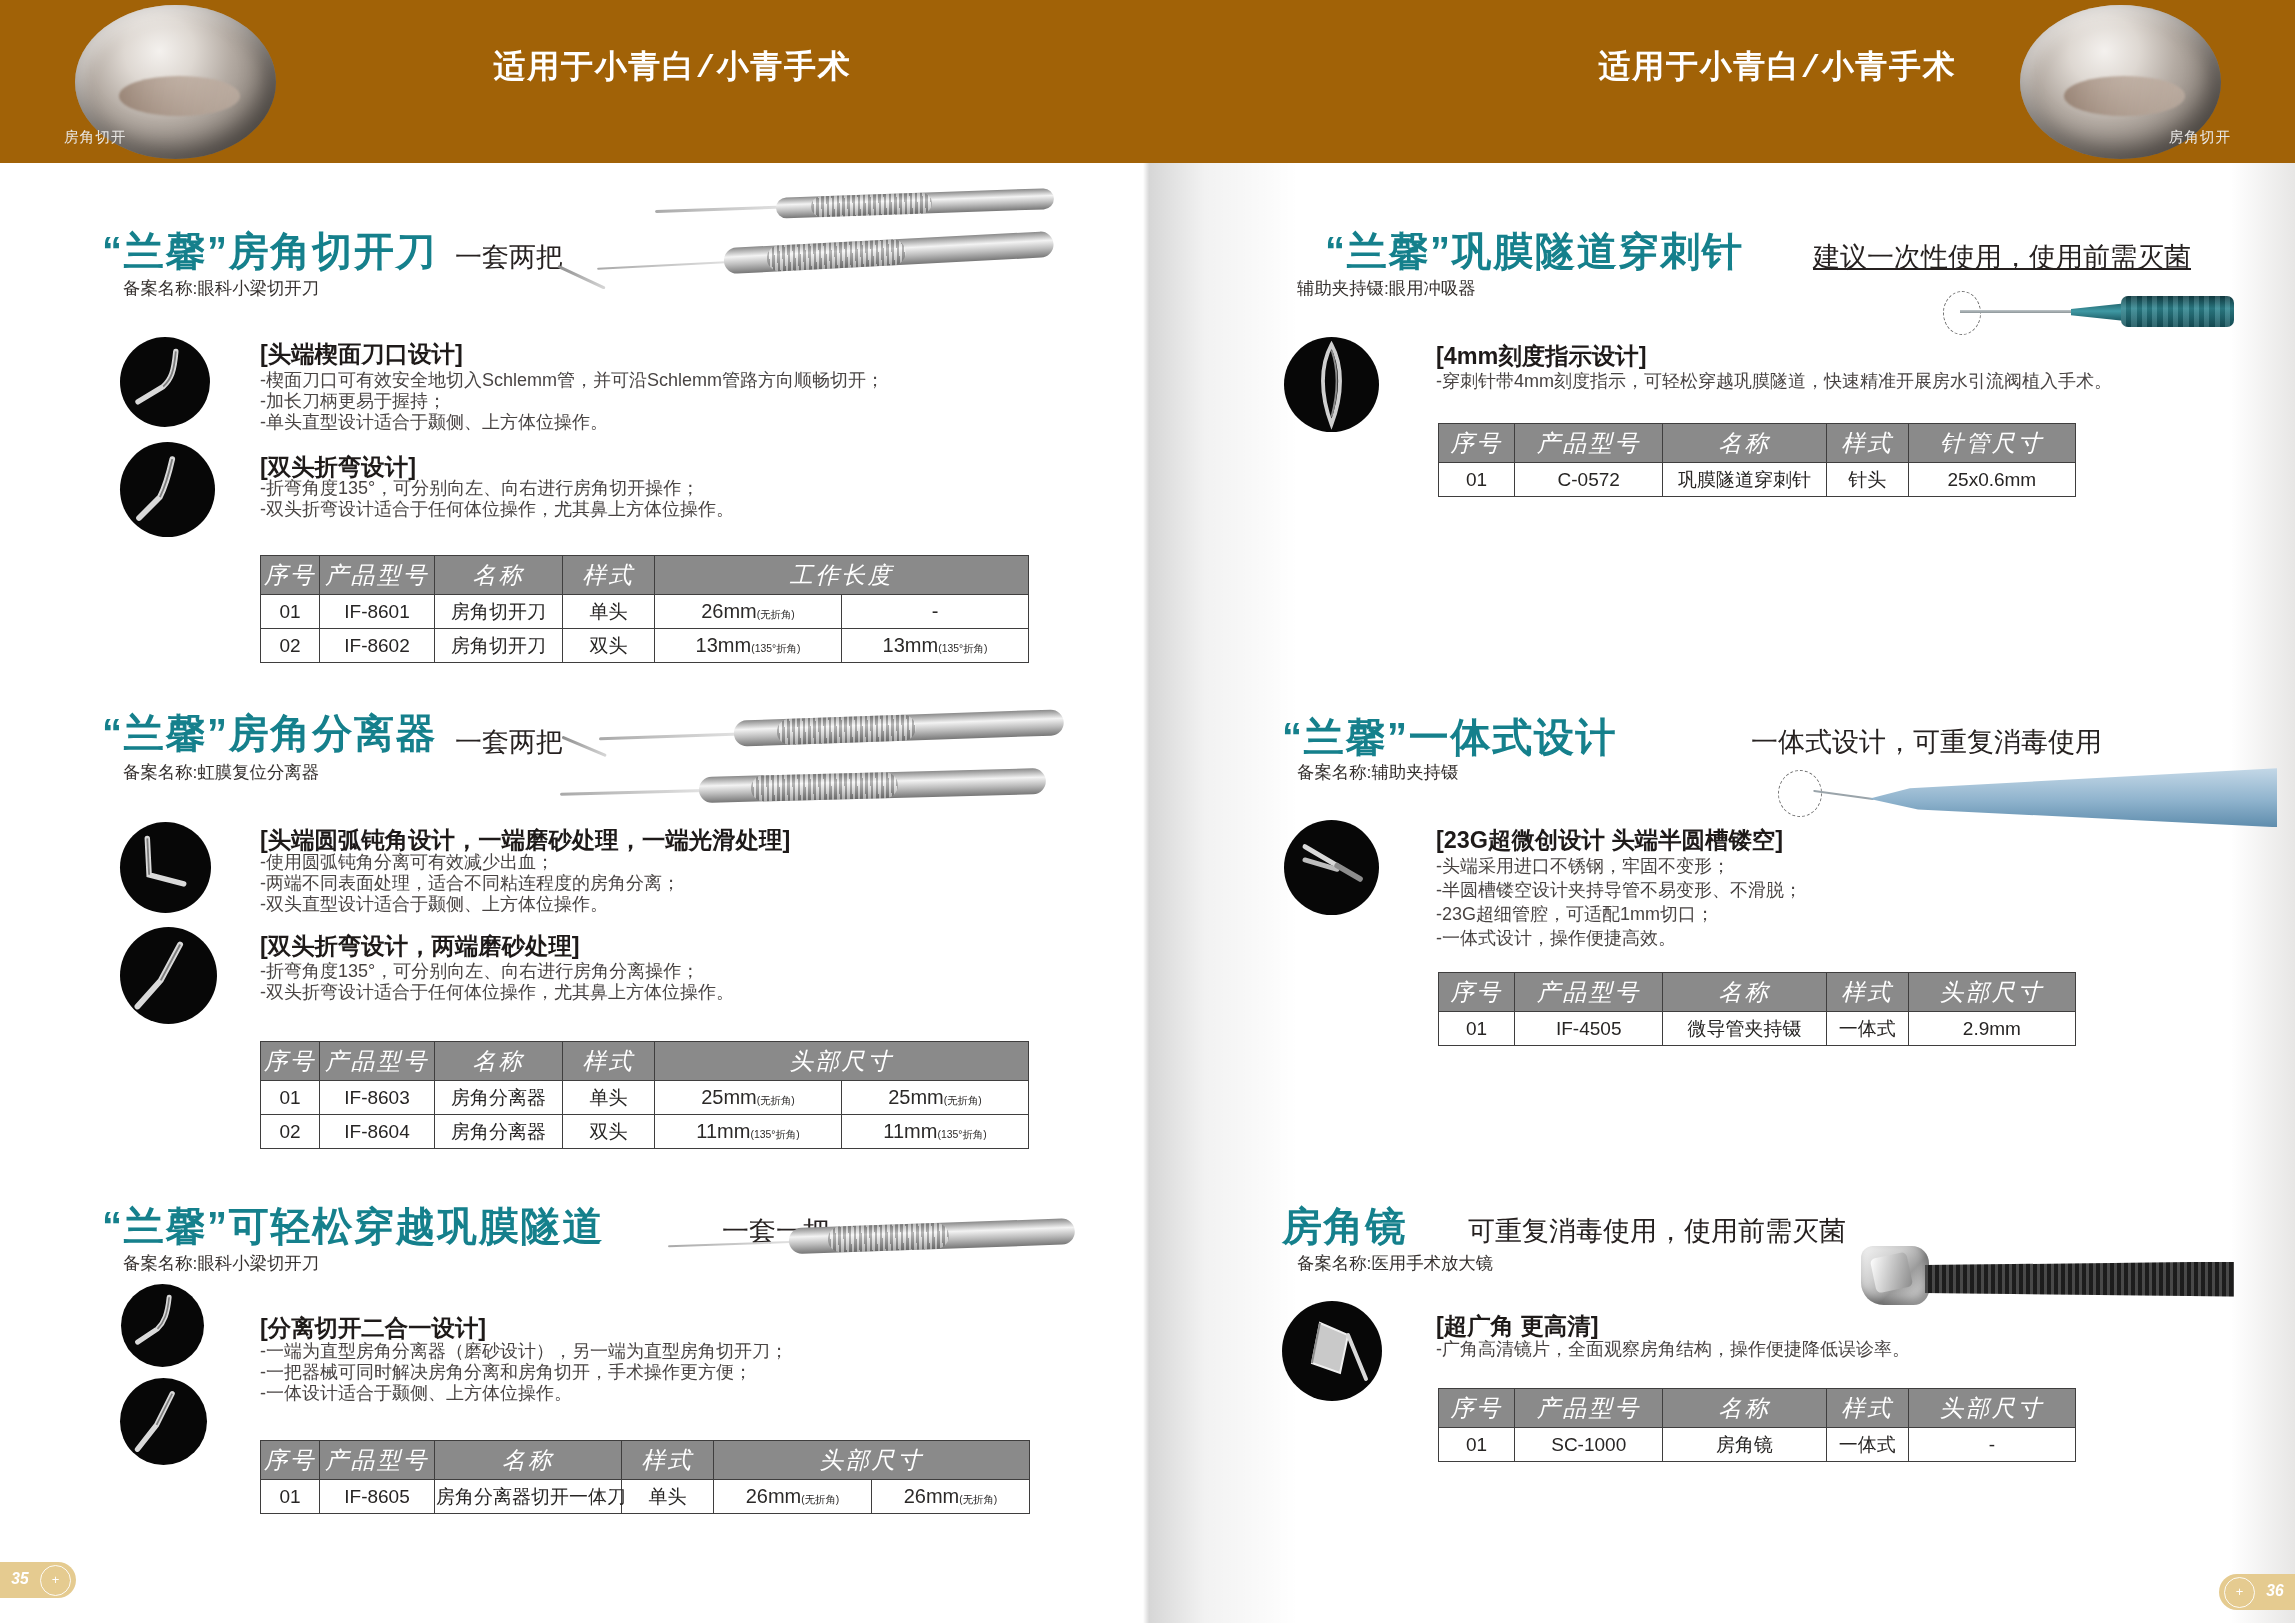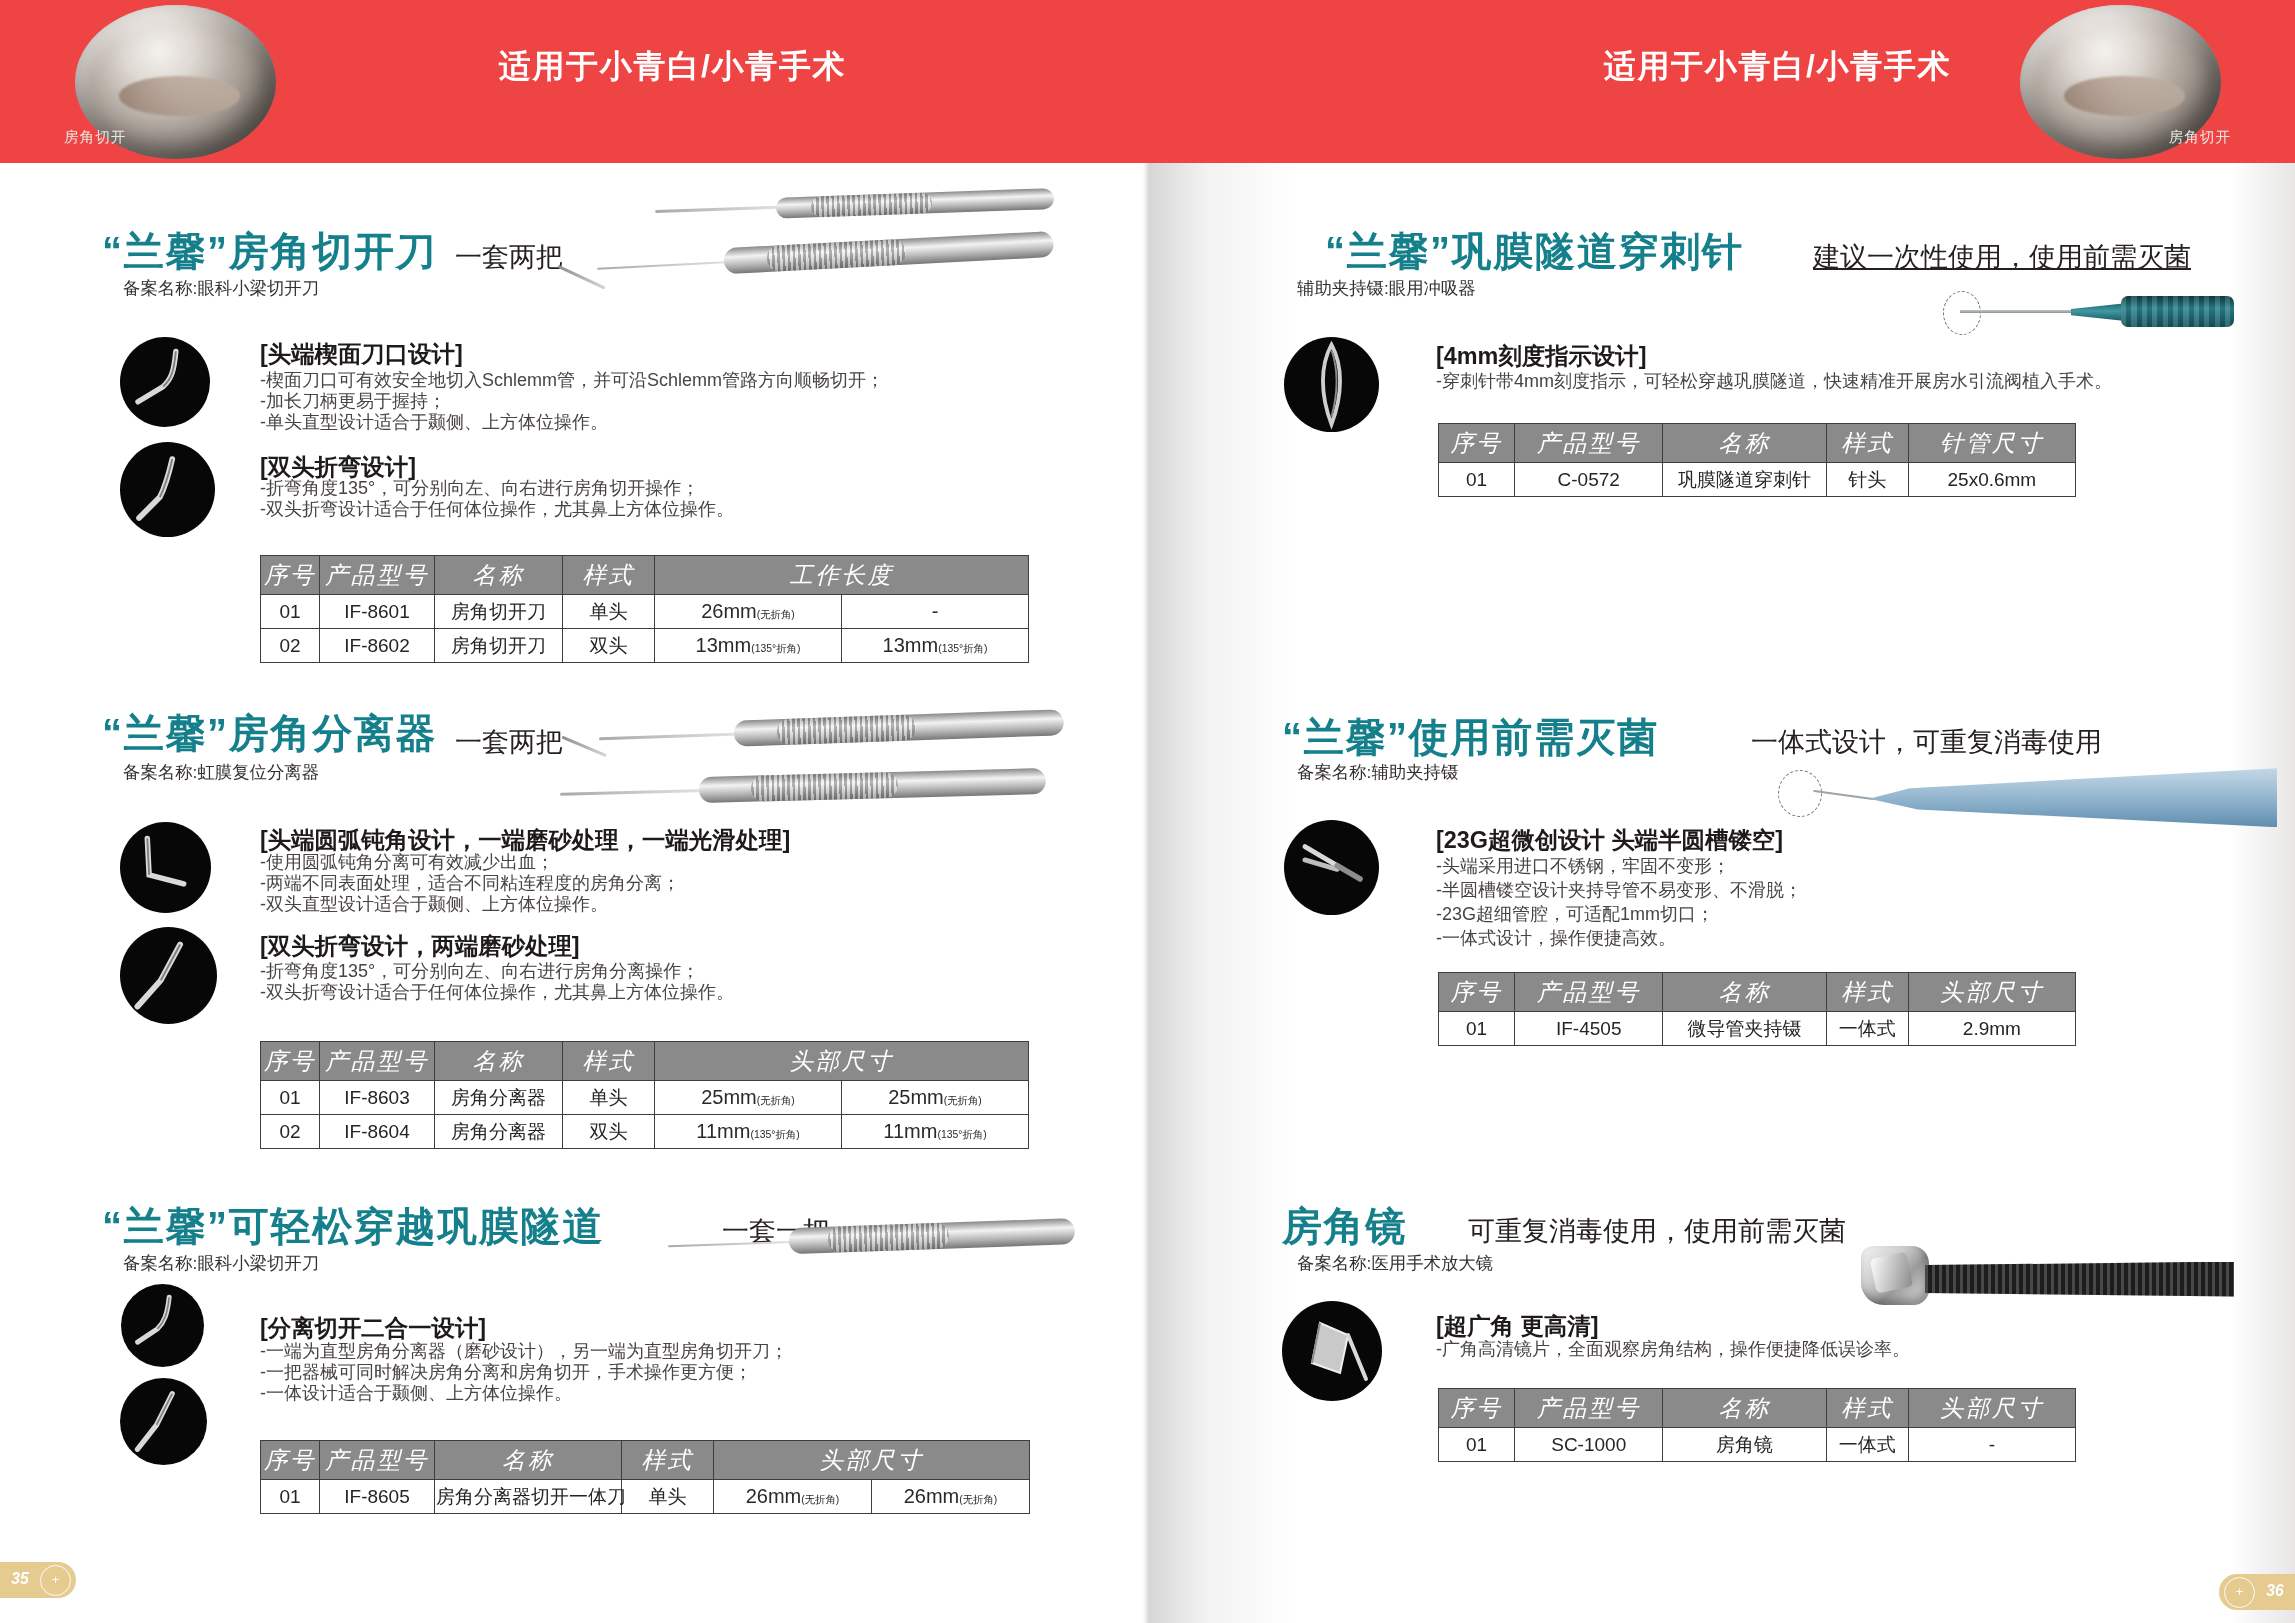--- a/index.html
+++ b/index.html
@@ -1,20 +1,20 @@
 <!DOCTYPE html>
 <html style="font-size:14px"><head>
 <meta charset="utf-8">
 <style>
   html,body{margin:0;padding:0;background:#ffffff;}
   body{font-family:"Liberation Sans","DejaVu Sans",sans-serif;}
   .canvas{position:relative;width:2295px;height:1623px;background:#ffffff;overflow:hidden;}
 
   
-  .header{position:absolute;left:0;top:0;width:2295px;height:163px;background:#ef4444;}
+  .header{position:absolute;left:0;top:0;width:2295px;height:163px;background:#a16207;font-family:Liberation Mono, monospace;}
   .h-title{position:absolute;top:45px;width:651px;text-align:center;color:#ffffff;font-size:32px;font-weight:700;letter-spacing:1.7px;}
   .h-corner{position:absolute;top:128px;color:#e8e6e4;font-size:14.7px;letter-spacing:0.9px;}
   .h-circle{position:absolute;top:5.2px;width:201px;height:154px;border-radius:50%;
     background:radial-gradient(circle at 42% 30%, #f4f1ee 0%, #ded8d2 22%, #b4aba3 45%, #8f867e 68%, #6b635c 100%);
     box-shadow:inset -8.7px -12px 24px rgba(0,0,0,.45), inset 7px 8.7px 15.6px rgba(255,255,255,.5);}
   .h-circle:after{content:"";position:absolute;left:22%;top:46%;width:60%;height:26%;border-radius:50%;
     background:linear-gradient(100deg, rgba(120,90,70,.55), rgba(210,190,175,.5));filter:blur(0.9px);}
 
   
   .gutter{position:absolute;left:1143px;top:163px;width:156px;height:1460px;
@@ -354,21 +354,21 @@
       <tr>
         <td>01</td>
         <td>C-0572</td>
         <td>巩膜隧道穿刺针</td>
         <td>针头</td>
         <td>25x0.6mm</td>
       </tr>
     </tbody>
   </table>
 
-  <div class="sec-title" style="left:1282px;top:710px;">“兰馨”使用前需灭菌</div>
+  <div class="sec-title" style="left:1282px;top:710px;">“兰馨”一体式设计</div>
   <div class="sec-sub" style="left:1751px;top:724px;">一体式设计，可重复消毒使用</div>
   <div class="reg" style="left:1297px;top:760px;">备案名称:辅助夹持镊</div>
 
   <div class="instr" style="left:1778px;top:763px;width:455px;height:69px;">
     <div class="dashc" style="left:0;top:7px;width:42px;height:45px;"></div>
     <div class="forceps-wire" style="left:35px;top:31px;width:61px;transform:rotate(8deg);"></div>
     <div class="forceps-body" style="left:91px;top:5.2px;width:408px;height:59px;"></div>
   </div>
 
   <div class="ph-circle" style="left:1284px;top:820px;width:95px;height:95px;">

